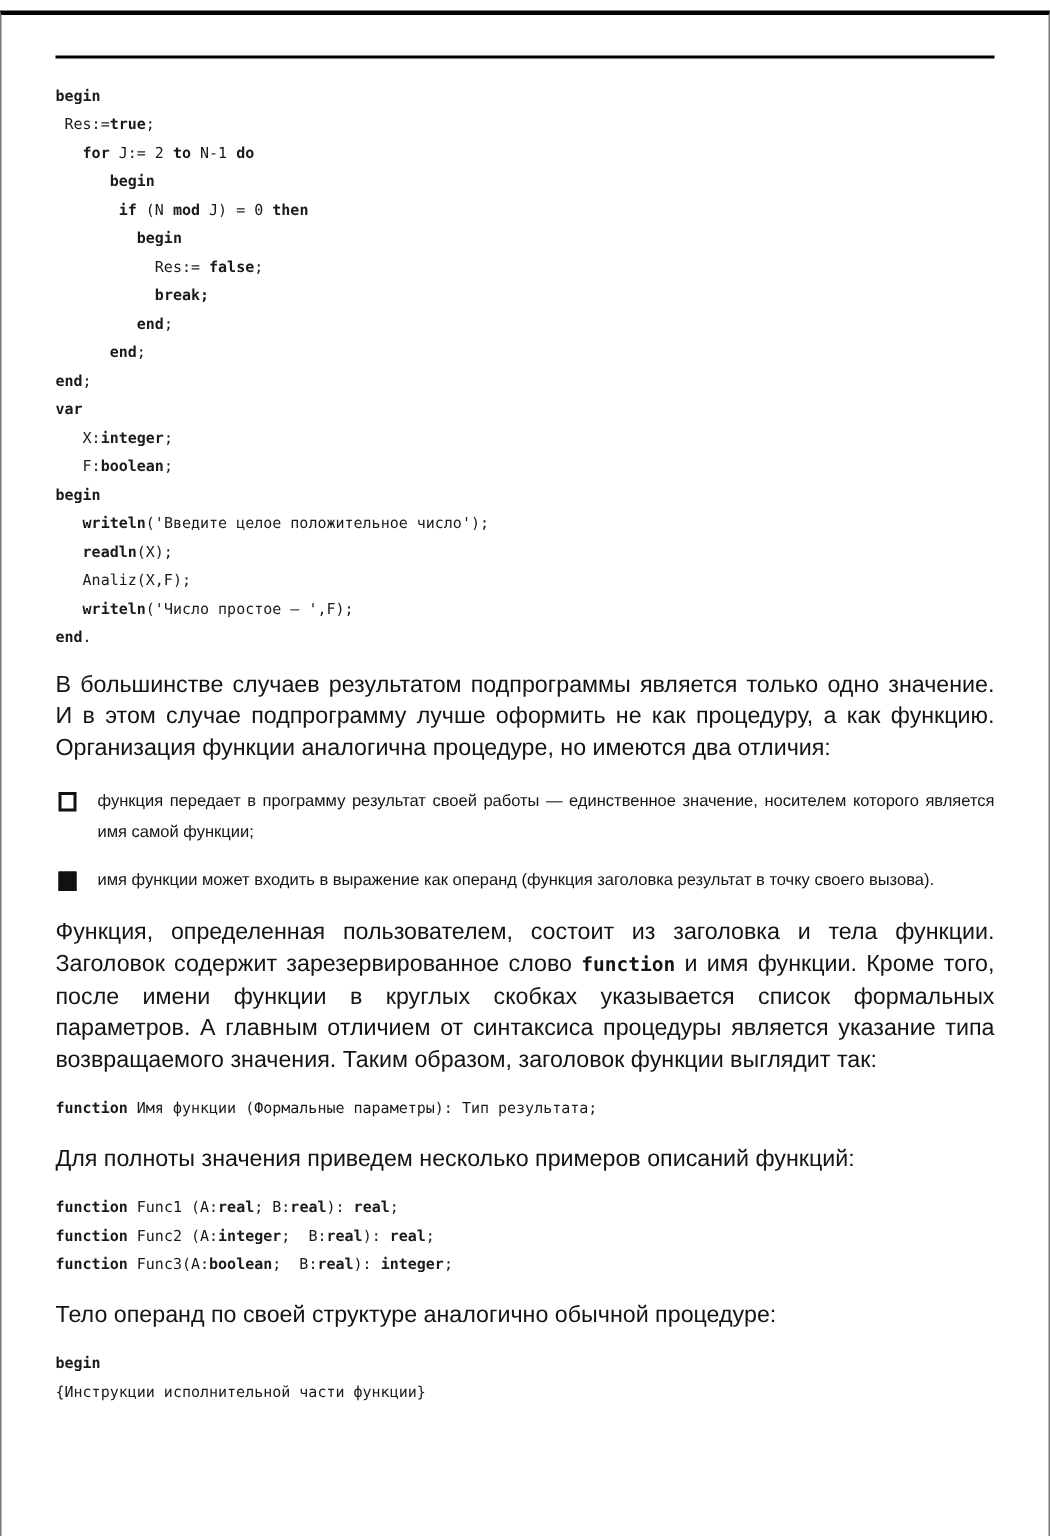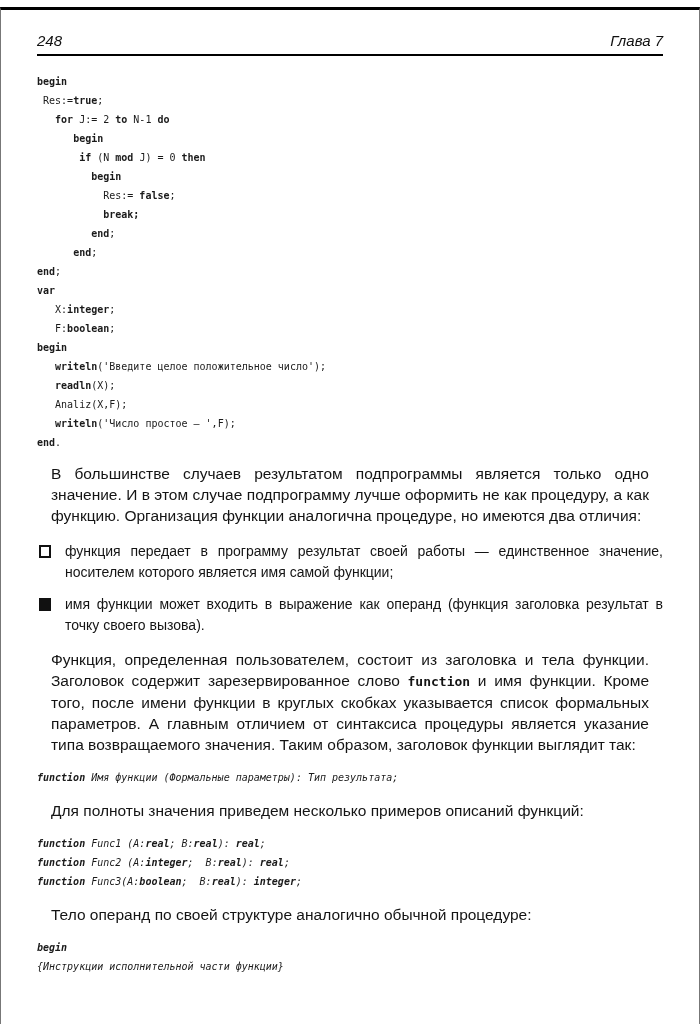--- a/index.html
+++ b/index.html
@@ -13,40 +13,36 @@
   .page-header{display:flex;justify-content:space-between;align-items:baseline;
     font-style:italic;font-size:15px;color:#111;}
   .header-rule{height:2px;background:#000;margin-top:5px;}
   .code{font-family:"DejaVu Sans Mono","Liberation Mono",monospace;
     font-size:10px;line-height:19px;white-space:pre;color:#1a1a1a;}
   .code .cl{min-height:19px;}
   .code .b{font-weight:bold;}
   .code-main{margin-top:16px;}
   .heading{font-size:25px;font-weight:bold;letter-spacing:.2px;
     margin:30px 0 14px 0;color:#000;}
-  .body{font-size:15.5px;line-height:21px;text-align:justify;margin:11px 14px;}
+  .body{font-size:15.5px;line-height:21px;text-align:justify;margin:11px 0;}
   .body .b{font-weight:bold;}
   .body .m{font-family:"DejaVu Sans Mono","Liberation Mono",monospace;font-size:13px;}
   .bullets{list-style:none;margin:15px 0 13px 0;padding:0;}
   .bullets li{position:relative;padding-left:28px;margin:11px 0;
-    font-size:14px;line-height:21px;text-align:justify;}
+    font-size:11px;line-height:21px;text-align:justify;}
   .sq{position:absolute;left:2px;top:4px;width:8px;height:9px;
     border:2px solid #111;background:#fff;}
   .bullets li:nth-child(2) .sq{background:#111;}
-  .code-inline{margin:13px 0;font-style:italic;}
+  .code-inline{margin:13px 0;}
 </style>
 </head>
 <body>
 
 <div class="page">
 
-  <div class="page-header">
-    <span>248</span>
-    <span>Глава 7</span>
-  </div>
   <div class="header-rule"></div>
 
   <div class="code code-main"><div class="cl"><span class="b">begin</span></div><div class="cl"><span> Res:=</span><span class="b">true</span><span>;</span></div><div class="cl"><span>   </span><span class="b">for</span><span> J:= 2 </span><span class="b">to</span><span> N-1 </span><span class="b">do</span></div><div class="cl"><span>      </span><span class="b">begin</span></div><div class="cl"><span>       </span><span class="b">if</span><span> (N </span><span class="b">mod</span><span> J) = 0 </span><span class="b">then</span></div><div class="cl"><span>         </span><span class="b">begin</span></div><div class="cl"><span>           Res:= </span><span class="b">false</span><span>;</span></div><div class="cl"><span>           </span><span class="b">break;</span></div><div class="cl"><span>         </span><span class="b">end</span><span>;</span></div><div class="cl"><span>      </span><span class="b">end</span><span>;</span></div><div class="cl"><span class="b">end</span><span>;</span></div><div class="cl"><span class="b">var</span></div><div class="cl"><span>   X:</span><span class="b">integer</span><span>;</span></div><div class="cl"><span>   F:</span><span class="b">boolean</span><span>;</span></div><div class="cl"><span class="b">begin</span></div><div class="cl"><span>   </span><span class="b">writeln</span><span>('Введите целое положительное число');</span></div><div class="cl"><span>   </span><span class="b">readln</span><span>(X);</span></div><div class="cl"><span>   Analiz(X,F);</span></div><div class="cl"><span>   </span><span class="b">writeln</span><span>('Число простое — ',F);</span></div><div class="cl"><span class="b">end</span><span>.</span></div></div>
 
 
   <p class="body">В большинстве случаев результатом подпрограммы является только одно значение. И в этом случае подпрограмму лучше оформить не как процедуру, а как функцию. Организация функции аналогична процедуре, но имеются два отличия:</p>
 
   <ul class="bullets">
     <li>
       <span class="sq"></span>

